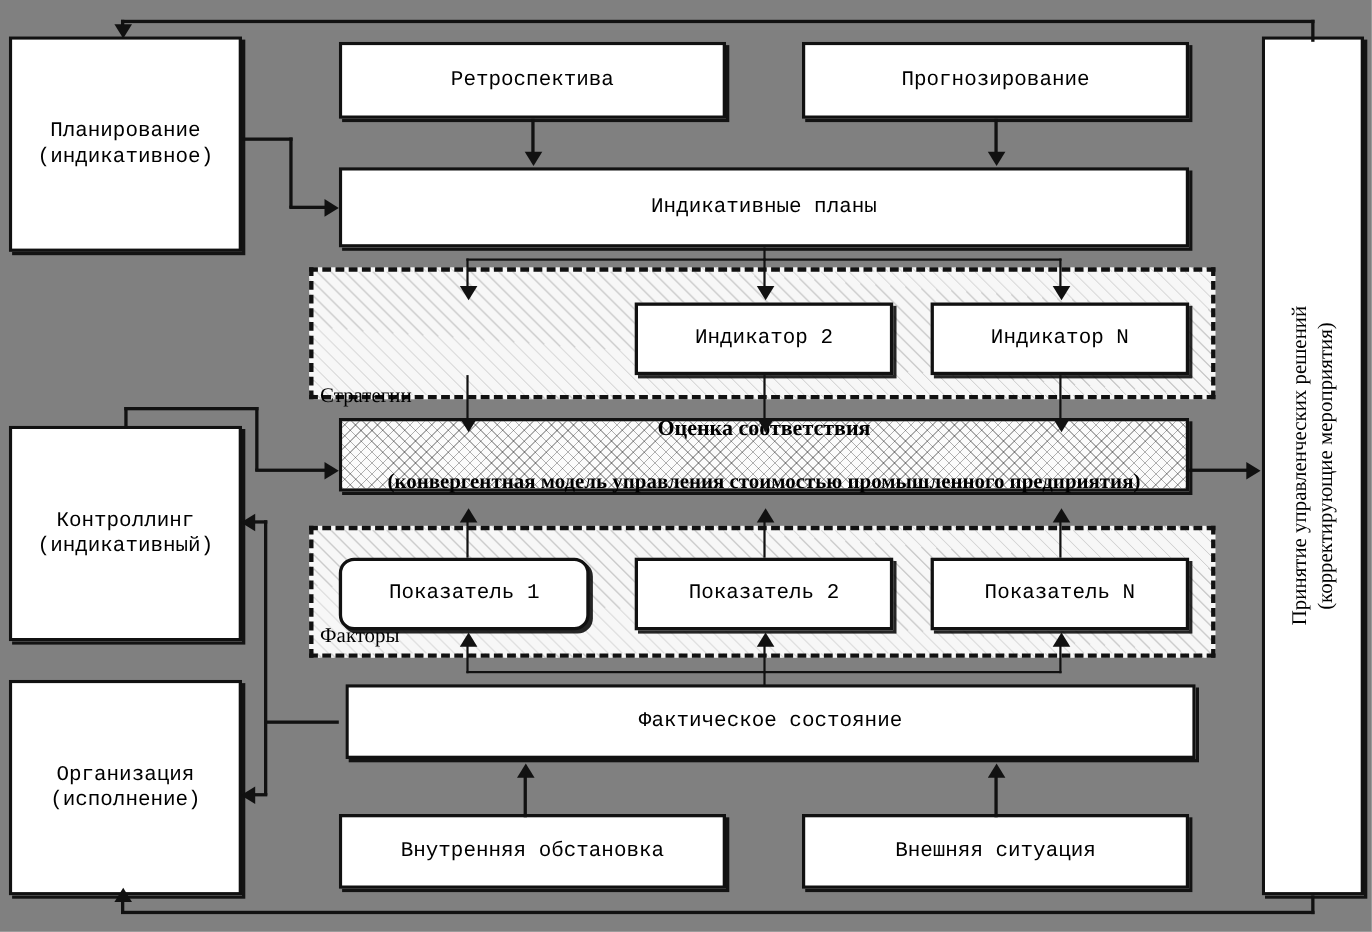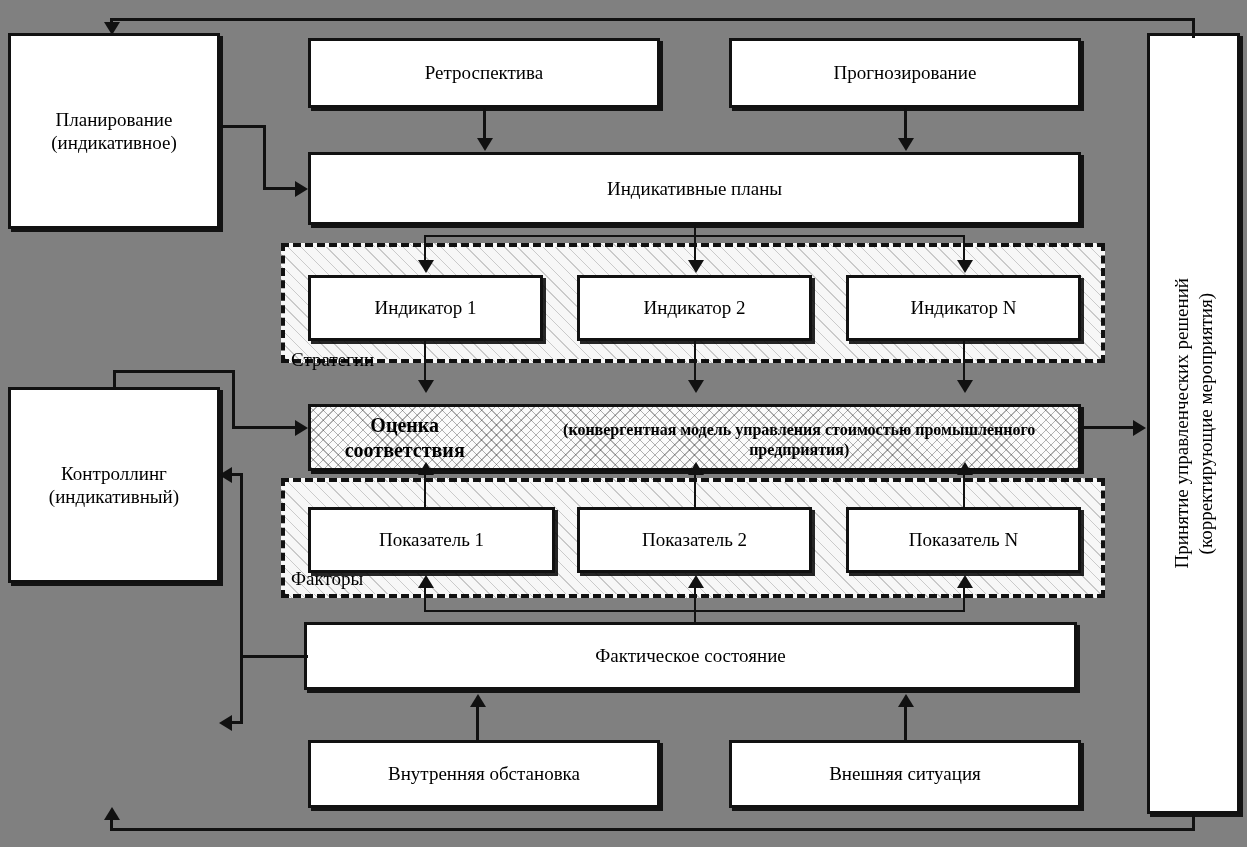--- a/index.html
+++ b/index.html
@@ -22,32 +22,32 @@
     border:3px solid #111111;
     display:flex;
     align-items:center;
     justify-content:center;
     text-align:center;
     font-size:19px;
     color:#000000;
     line-height:1.22;
     box-shadow:3px 3px 0 0 rgba(0,0,0,0.85);
   }
-  .node .lbl{display:block;padding:0 6px;}
+  .node .lbl{display:block;padding:0 6px;font-family:Liberation Mono, monospace;}
 
   
   .node.hatch-cross{
     background-color:#fbfbfb;
     background-image:
       repeating-linear-gradient(45deg, rgba(0,0,0,0.30) 0 1px, transparent 1px 7px),
       repeating-linear-gradient(-45deg, rgba(0,0,0,0.30) 0 1px, transparent 1px 7px);
     font-weight:bold;
   }
   .node.hatch-cross .line1{font-size:20px;font-weight:bold;display:block;}
-  .node.hatch-cross .line2{font-size:16px;font-weight:bold;display:block;margin-top:4px;}
+  .node.hatch-cross .line2{font-size:19px;font-weight:bold;display:block;margin-top:4px;}
 
   
   .group{
     position:absolute;
     box-sizing:border-box;
     border:4px dashed #111111;
     background-color:#f7f7f7;
     background-image:repeating-linear-gradient(45deg, rgba(0,0,0,0.18) 0 1px, transparent 1px 9px);
   }
   .group-label{
@@ -101,65 +101,68 @@
     </span>
   </div>
 
   <div class="node" style="left:8px;top:387px;width:212px;height:196px;">
     <span class="lbl">
       <span>Контроллинг</span><br>
       <span>(индикативный)</span>
     </span>
   </div>
 
+  <div class="node" style="left:8px;top:618px;width:212px;height:196px;">
+    <span class="lbl">
+      <span>Организация</span><br>
+      <span>(исполнение)</span>
+    </span>
+  </div>
 
   <div class="node" style="left:308px;top:38px;width:352px;height:70px;">
     <span class="lbl">Ретроспектива</span>
   </div>
 
   <div class="node" style="left:729px;top:38px;width:352px;height:70px;">
     <span class="lbl">Прогнозирование</span>
   </div>
 
   <div class="node" style="left:308px;top:152px;width:773px;height:73px;">
     <span class="lbl">Индикативные планы</span>
   </div>
 
   <div class="group" style="left:281px;top:243px;width:824px;height:120px;"></div>
   <div class="group-label" style="left:291px;top:349px;">Стратегии</div>
 
-  <div class="node" style="left:308px;top:275px;width:235px;height:66px;">
-    <span class="lbl">Индикатор 1</span>
-  </div>
   <div class="node" style="left:577px;top:275px;width:235px;height:66px;text-align:center;">
     <span class="lbl">Индикатор 2</span>
   </div>
   <div class="node" style="left:846px;top:275px;width:235px;height:66px;">
     <span class="lbl">Индикатор N</span>
   </div>
 
-  <div class="node hatch-cross" style="left:308px;top:404px;width:773px;height:67px;flex-direction:row;gap:22px;">
+  <div class="node hatch-cross" style="left:308px;top:380px;width:773px;height:67px;flex-direction:column;gap:22px;">
     <span class="line1">Оценка соответствия</span>
     <span class="line2">(конвергентная модель управления стоимостью промышленного предприятия)</span>
   </div>
 
   <div class="group" style="left:281px;top:478px;width:824px;height:120px;"></div>
   <div class="group-label" style="left:291px;top:568px;">Факторы</div>
 
-  <div class="node" style="left:308px;top:507px;width:247px;height:66px;">
+  <div class="node" style="left:308px;top:507px;width:228px;height:66px;border-radius:14px;">
     <span class="lbl">Показатель 1</span>
   </div>
   <div class="node" style="left:577px;top:507px;width:235px;height:66px;">
     <span class="lbl">Показатель 2</span>
   </div>
   <div class="node" style="left:846px;top:507px;width:235px;height:66px;">
     <span class="lbl">Показатель N</span>
   </div>
 
-  <div class="node" style="left:304px;top:622px;width:773px;height:68px;">
+  <div class="node" style="left:314px;top:622px;width:773px;height:68px;">
     <span class="lbl">Фактическое состояние</span>
   </div>
 
   <div class="node" style="left:308px;top:740px;width:352px;height:68px;">
     <span class="lbl">Внутренняя обстановка</span>
   </div>
   <div class="node" style="left:729px;top:740px;width:352px;height:68px;">
     <span class="lbl">Внешняя ситуация</span>
   </div>
 

